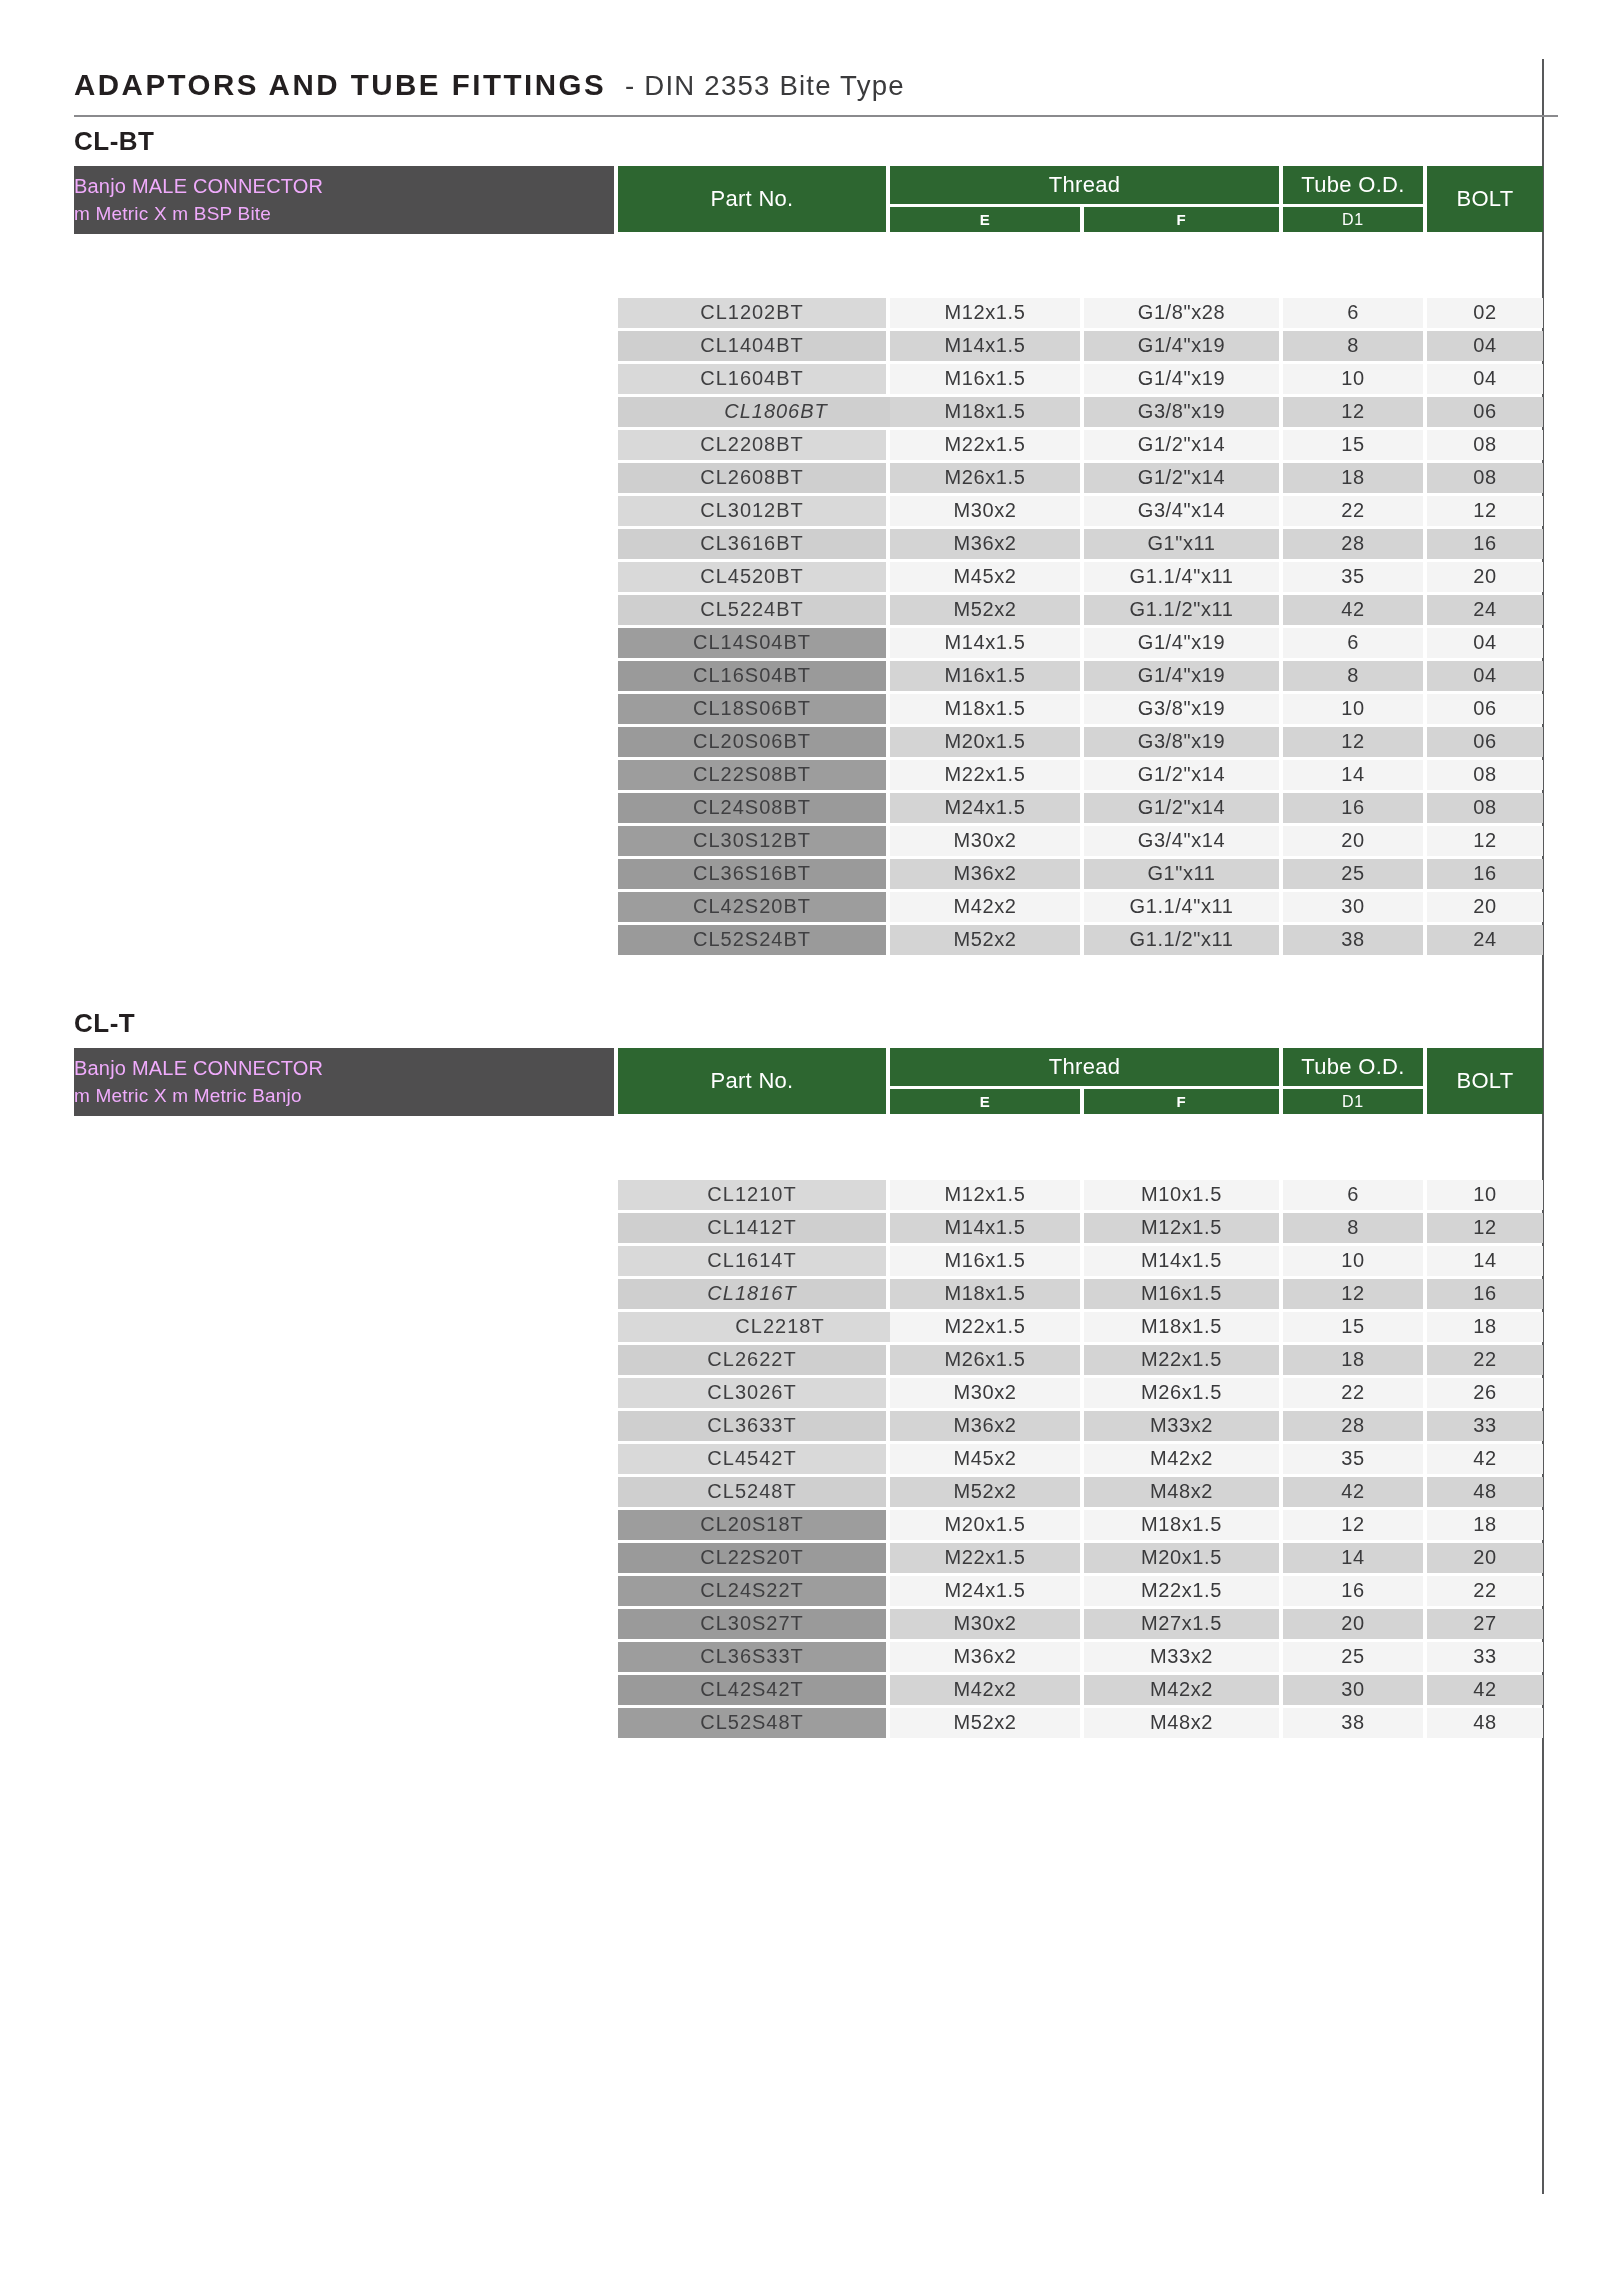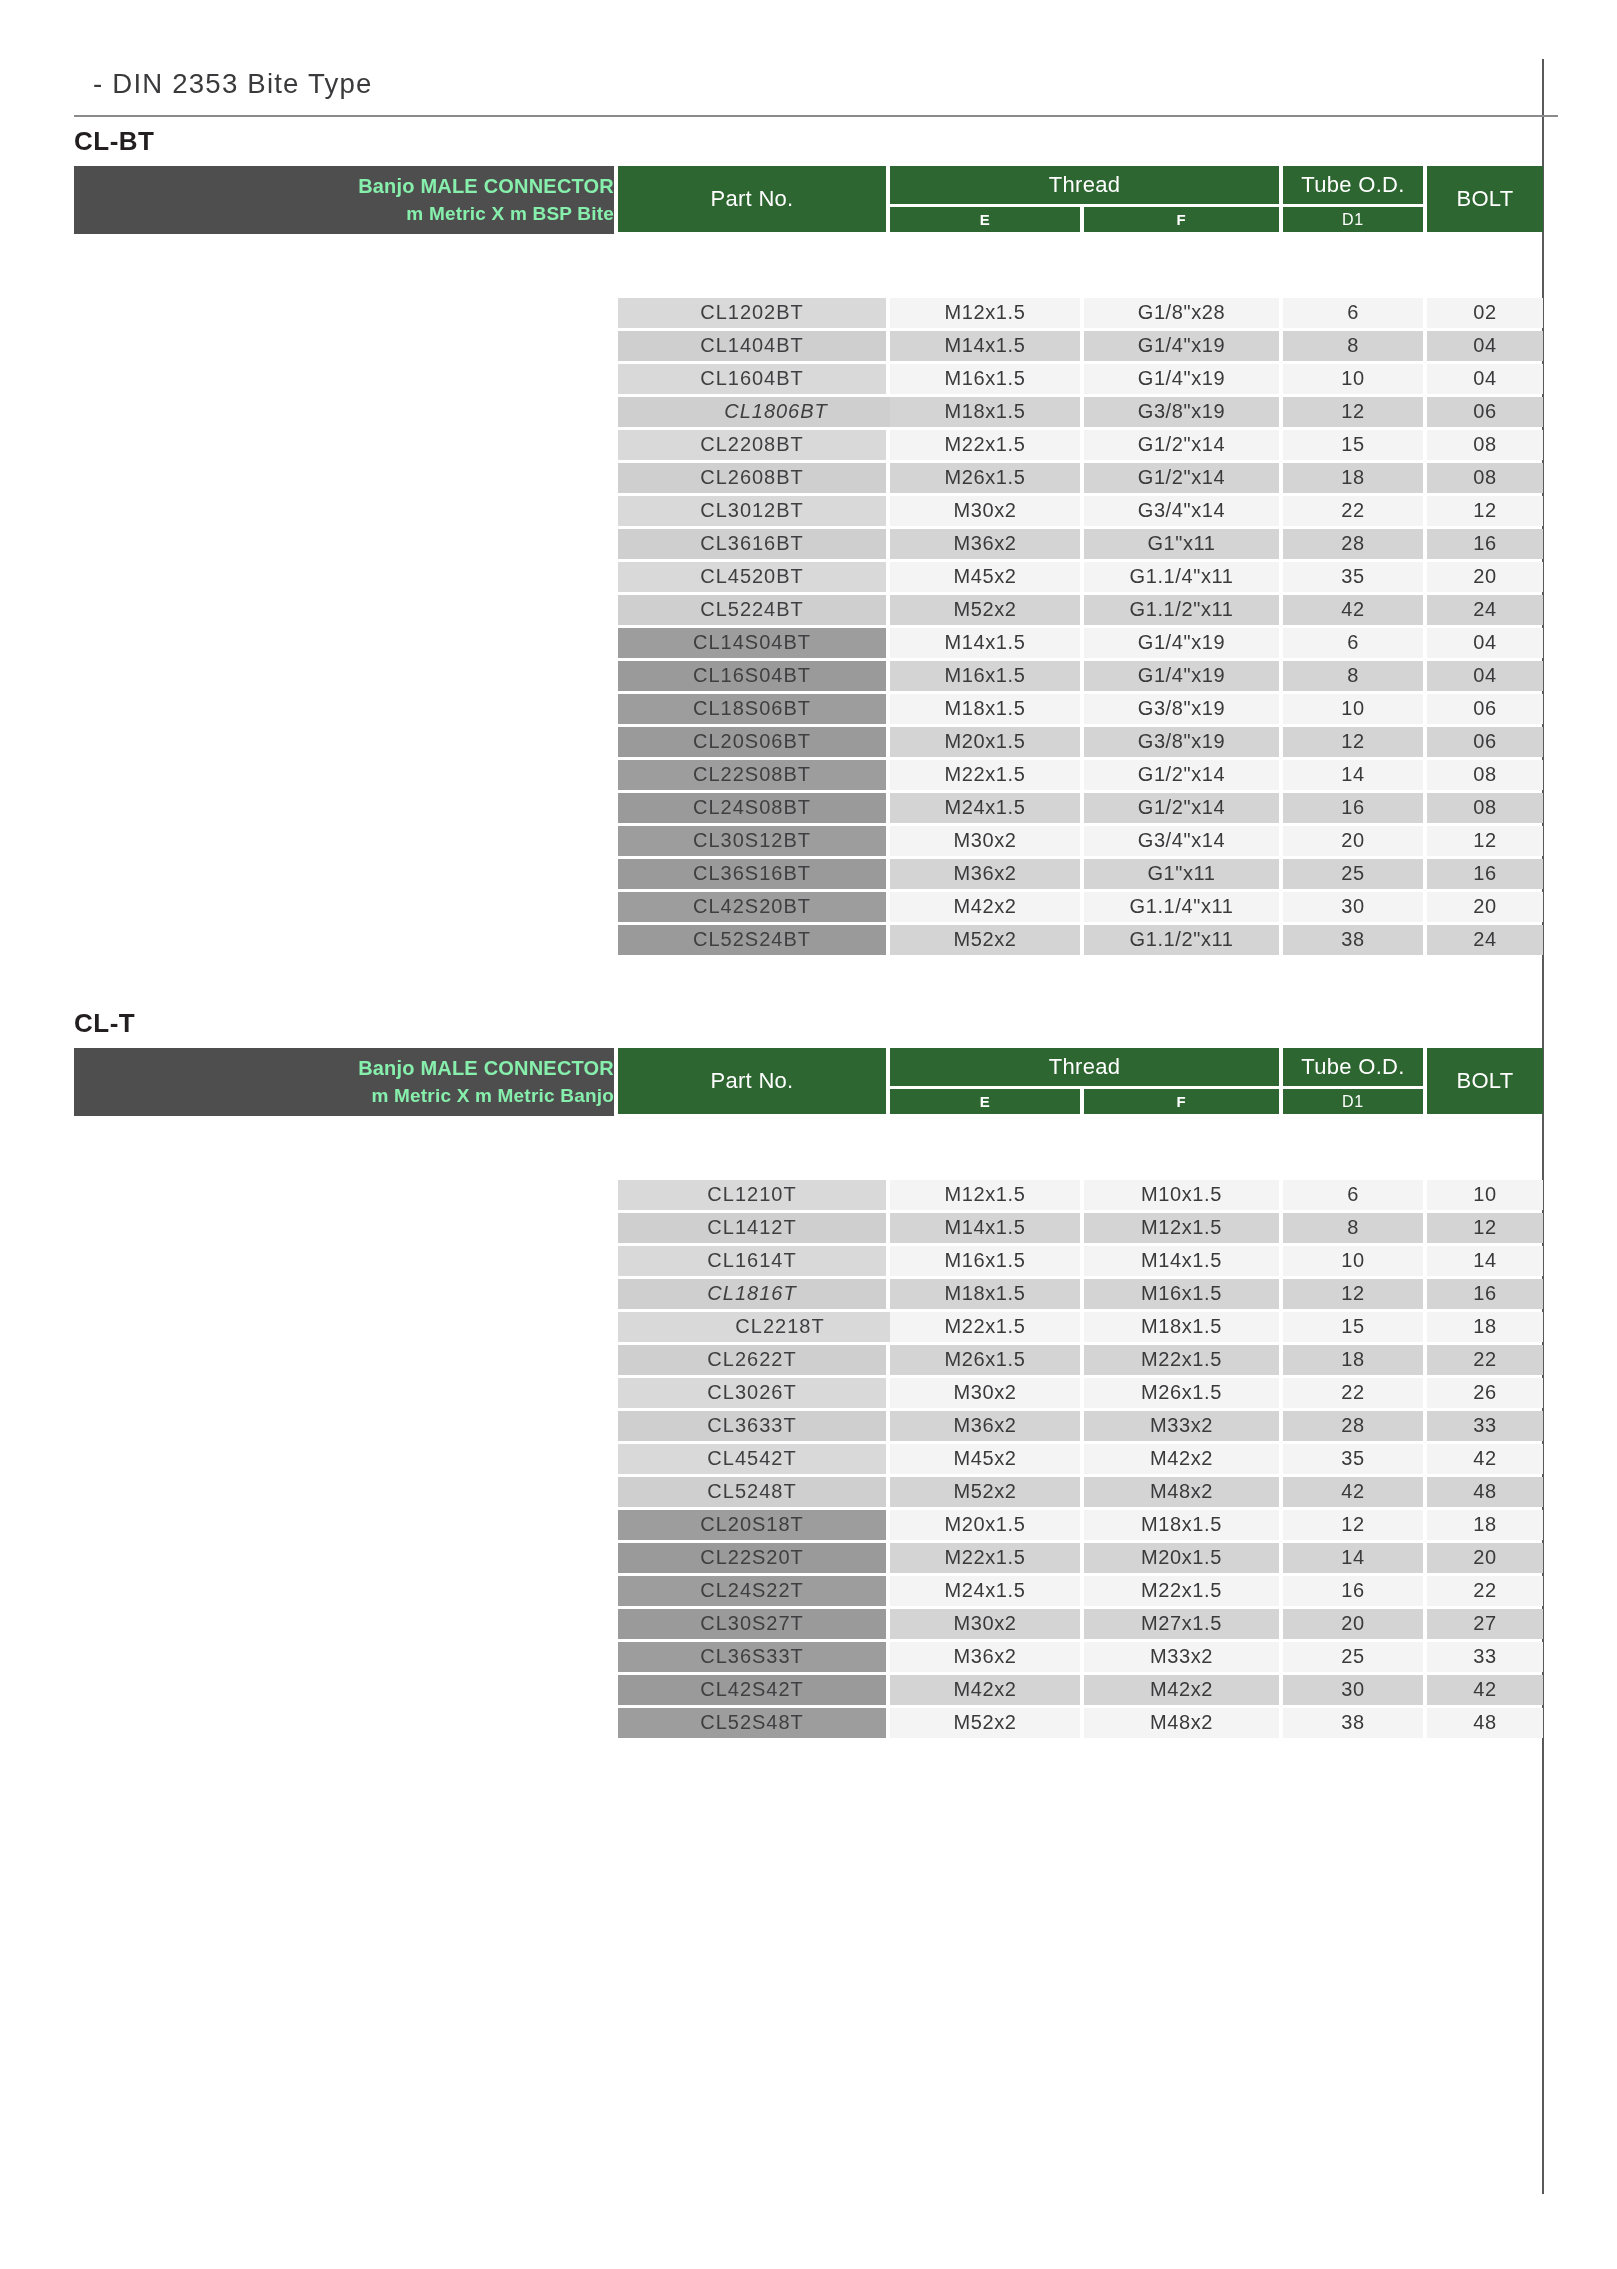--- a/index.html
+++ b/index.html
@@ -71,27 +71,26 @@
     font-size: 26px;
     font-weight: bold;
     letter-spacing: 0.5px;
     color: #231f20;
   }
 
   
   .desc-box {
     position: absolute;
     background: #4f4e4f;
-    color: #86efac;
+    color: #f0abfc;
     display: flex;
     flex-direction: column;
-    align-items: flex-end;
+    align-items: flex-start;
     justify-content: center;
     line-height: 1.42;
-    font-weight: bold;
   }
   .desc-box .l1 { font-size: 20px; letter-spacing: 0.2px; }
   .desc-box .l2 { font-size: 19px; letter-spacing: 0.2px; }
 
   
   .tbl {
     position: absolute;
   }
   .hdr {
     position: relative;
@@ -142,20 +141,21 @@
 </style>
 </head>
 <body>
 
 <div class="page">
 
   <div class="right-rule"></div>
 
   <div class="page-header">
     <div class="title-line">
+      <span class="title-main">ADAPTORS AND TUBE FITTINGS</span>
       <span class="title-sub">- DIN 2353 Bite Type</span>
     </div>
   </div>
   <div class="header-rule"></div>
 
   <div id="sections-mount">
       <div class="section-code" style="left: 74px; top: 126px;">CL-BT</div>
       <div class="desc-box" style="left: 74px; top: 166px; width: 540px; height: 68px;">
         <div class="l1">Banjo MALE CONNECTOR</div>
         <div class="l2">m Metric X m BSP Bite</div>

